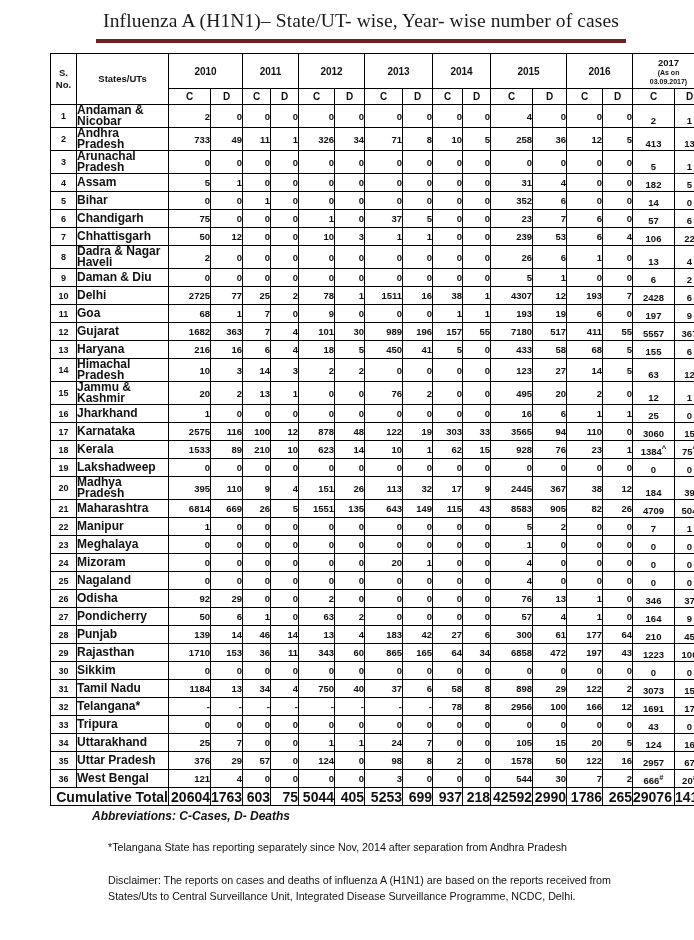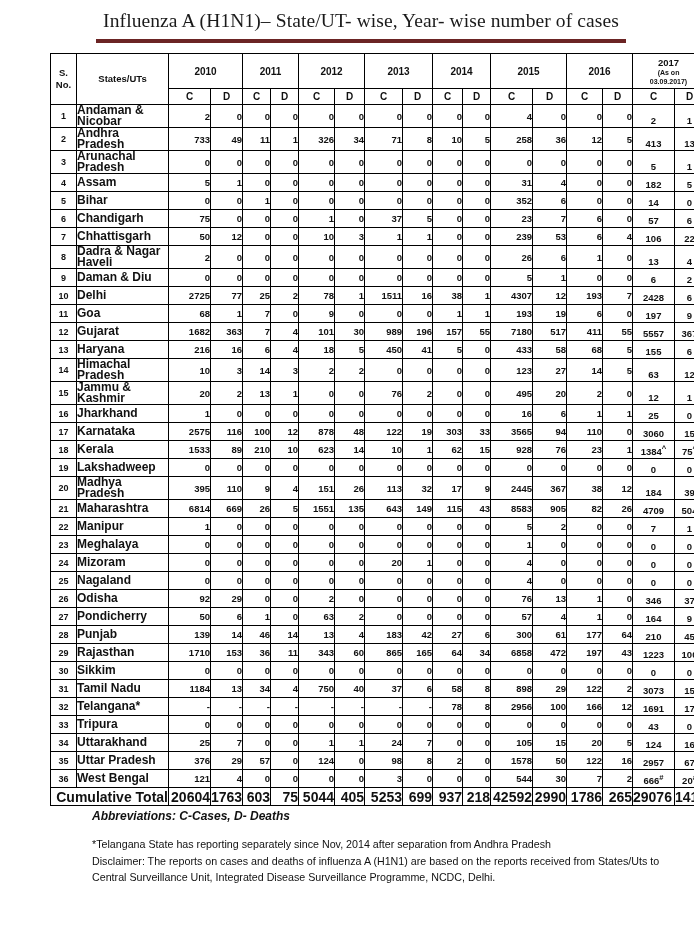--- a/index.html
+++ b/index.html
@@ -148,21 +148,21 @@
     font-weight: bold;
     font-style: italic;
     font-size: 12px;
     margin-bottom: 13px;
     color: #111111;
   }
   .note-para {
     font-size: 10.7px;
     line-height: 16.5px;
     color: #111111;
-    margin: 0;
+    margin: 16px;
   }
   .note-data {
     font-size: 10.7px;
     line-height: 16px;
     color: #111111;
     margin-top: 16px;
   }
   .note-data sup, .note-para sup {
     font-size: 0.78em;
     vertical-align: super;

